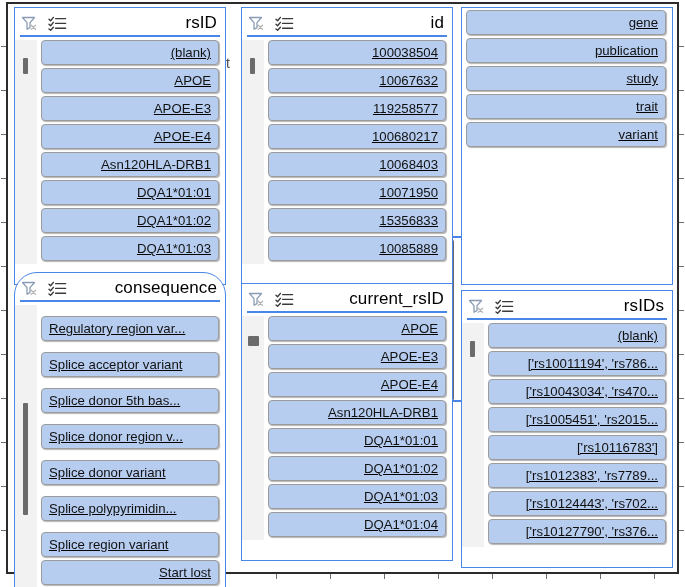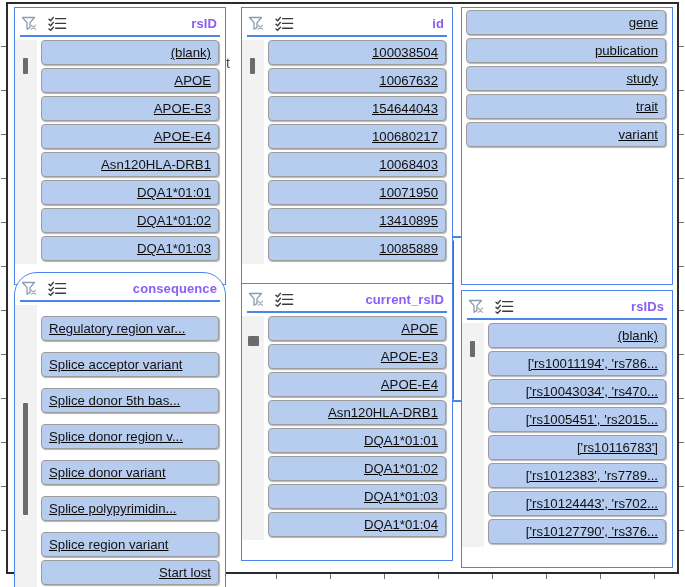--- a/index.html
+++ b/index.html
@@ -57,23 +57,23 @@
     display: flex;
     align-items: center;
     gap: 10px;
   }
   .icon {
     display: inline-block;
     line-height: 0;
   }
   .slicer-title {
     margin-left: auto;
-    font-size: 13px;
-    font-weight: bold;
-    color: #8b5cf6;
+    font-size: 17px;
+    font-weight: normal;
+    color: #000000;
     letter-spacing: 0.1px;
     white-space: nowrap;
   }
   .head-rule {
     position: absolute;
     left: 5px;
     right: 5px;
     bottom: 1px;
     height: 2px;
     background: #4a86e8;
@@ -249,25 +249,25 @@
           <div class="slicer-title">id</div>
           <div class="head-rule"></div>
         </div>
         <div class="slicer-body">
           <div class="gutter">
             <div class="thumb" style="top: 18px; height: 16px;"></div>
           </div>
           <div class="items">
             <div class="chip">100038504</div>
             <div class="chip">10067632</div>
-            <div class="chip">154644043</div>
+            <div class="chip">119258577</div>
             <div class="chip">100680217</div>
             <div class="chip">10068403</div>
             <div class="chip">10071950</div>
-            <div class="chip">13410895</div>
+            <div class="chip">15356833</div>
             <div class="chip">10085889</div>
           </div>
         </div>
       </div>
       <div class="slicer" style="left: 461px; top: 7px; width: 212px; height: 278px;">
         <div class="slicer-body">
           <div class="items">
             <div class="chip">gene</div>
             <div class="chip">publication</div>
             <div class="chip">study</div>

